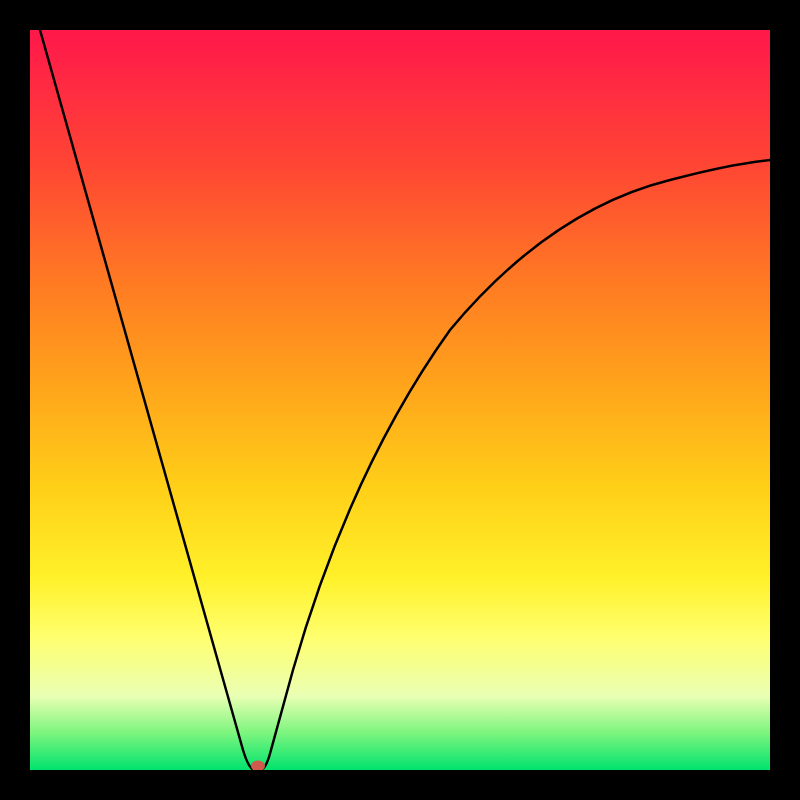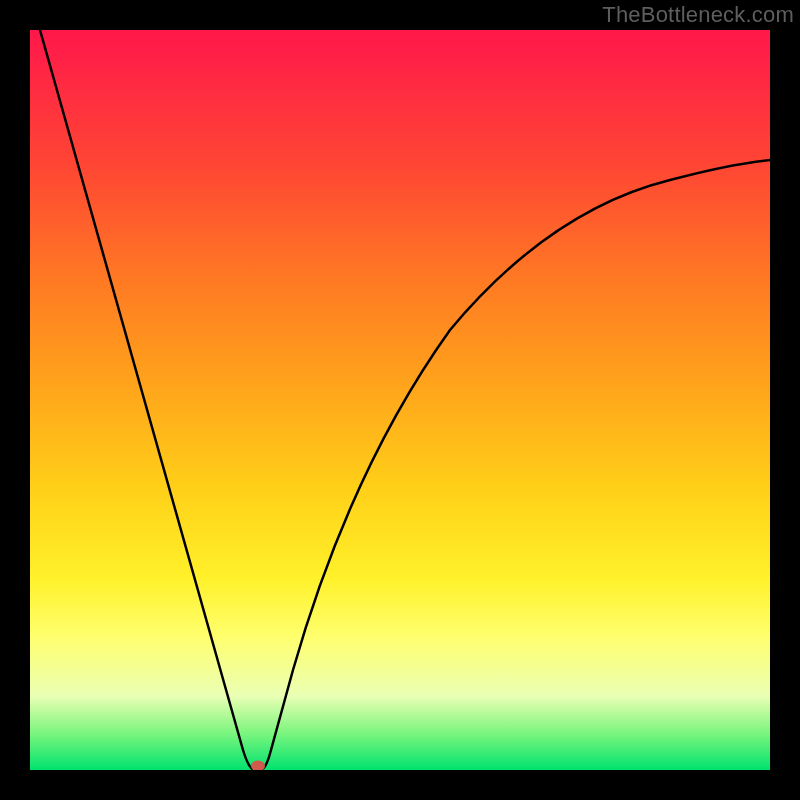--- a/index.html
+++ b/index.html
@@ -53,21 +53,20 @@
     color: #5e5e5e;
     font-size: 22px;
     font-weight: 500;
     letter-spacing: 0.2px;
   }
 </style>
 </head>
 <body>
 
 <div class="frame">
-  <div class="watermark">TheBottleneck.com</div>
 
   <div class="plot-area">
     <svg class="curves" viewBox="0 0 740 740" preserveAspectRatio="none">
       <path d="M 10 0
                L 213 720
                Q 219 740 225 740
                L 230 740
                Q 236 740 241 720
                L 263 640
                Q 320 440 420 300

